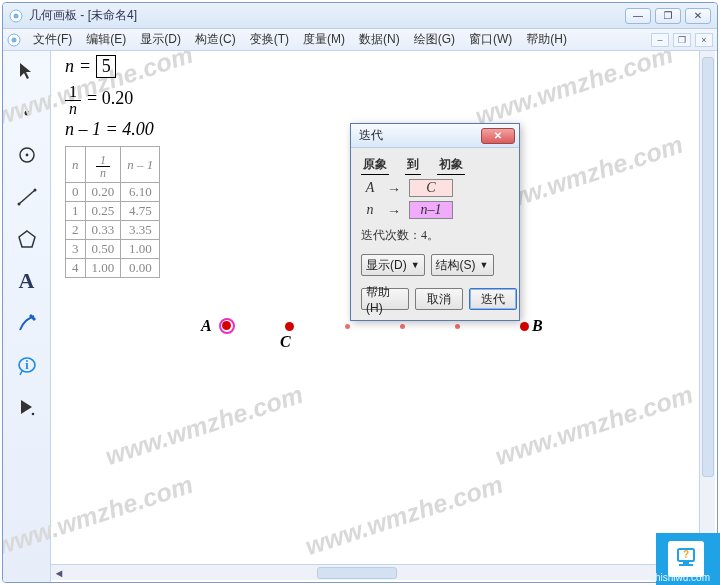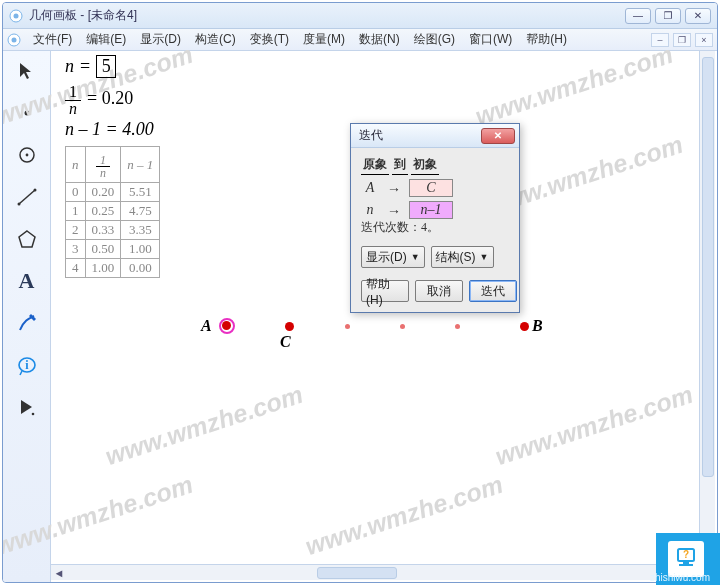--- a/index.html
+++ b/index.html
@@ -175,41 +175,41 @@
   .dlg-title .t { flex: 1; color: #223; }
   .dlg-close {
     width: 34px; height: 16px;
     border: 1px solid #9f4646; border-radius: 3px;
     background: linear-gradient(#f2a1a1,#da5d5d);
     color: #fff;
     display: flex; align-items: center; justify-content: center;
     font-size: 10px; font-weight: bold;
   }
   .dlg-body { padding: 8px 10px 10px; }
-  .map-head { display: flex; gap: 3px; font-weight: bold; border-bottom: 0; }
+  .map-head { display: flex; gap: 16px; font-weight: bold; border-bottom: 0; }
   .map-head span { display: inline-block; border-bottom: 1px solid #000; padding: 0 2px 1px; }
   .map-row {
     display: flex; align-items: center; gap: 8px;
     margin-top: 4px;
     font-family: "Times New Roman", serif;
     font-style: italic;
     font-size: 14px;
   }
   .map-row .src { width: 18px; text-align: center; }
   .map-row .arrow { font-style: normal; }
   .map-row .dst {
     min-width: 44px;
     border: 1px solid #888;
     text-align: center;
     font-style: italic;
     padding: 0 2px;
     background: #f0abfc;
   }
   .map-row .dst.pink { background: #fde1e1; }
-  .iter-row { font-family: "SimSun", serif; }
+  .iter-row { margin-top: 8px; font-family: "SimSun", serif; }
   .dlg-btn-row {
     display: flex; gap: 6px; justify-content: flex-start;
     margin-top: 10px;
   }
   .dlg-btn-row.bottom { margin-top: 12px; }
   .btn {
     height: 22px; min-width: 48px;
     padding: 0 4px;
     border: 1px solid #7c7c7c;
     background: linear-gradient(#f7f7f7,#e3e3e3);
@@ -408,21 +408,21 @@
               <span class="frac">
                     <span class="num">1</span>
                     <span class="den">n</span>
                   </span>
             </th>
             <th>n – 1</th>
           </tr>
           <tr>
                 <td>0</td>
                 <td>0.20</td>
-                <td>5.51</td>
+                <td>6.10</td>
               </tr>
           <tr>
                 <td>1</td>
                 <td>0.25</td>
                 <td>4.75</td>
               </tr>
           <tr>
                 <td>2</td>
                 <td>0.33</td>
                 <td>3.35</td>

